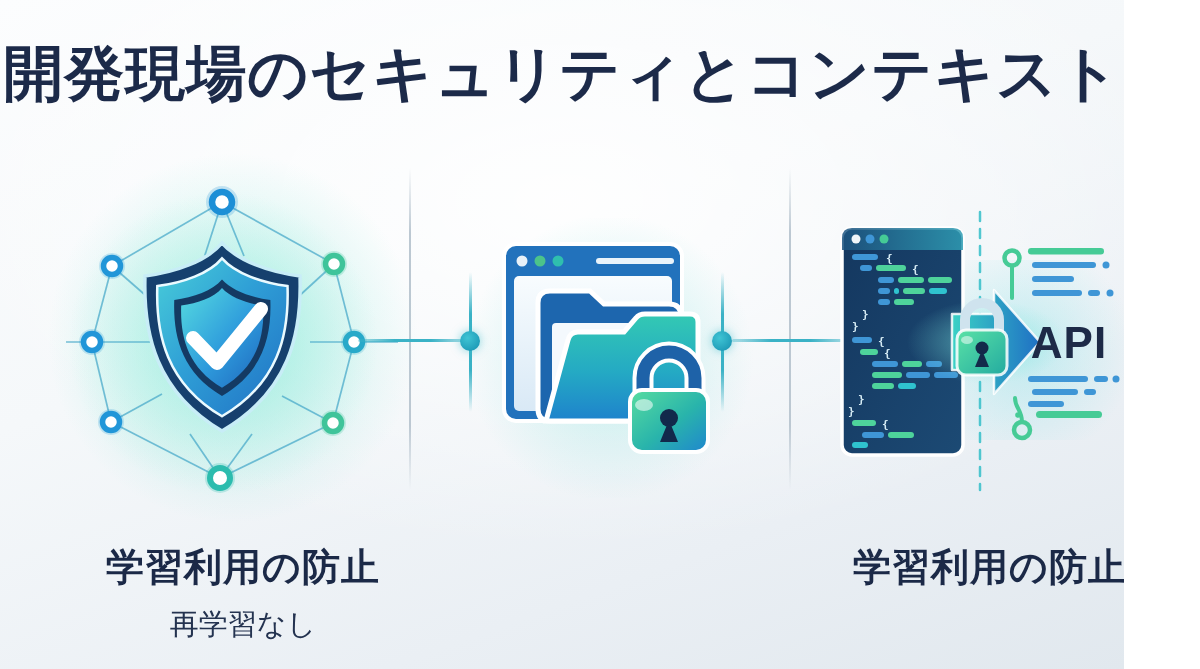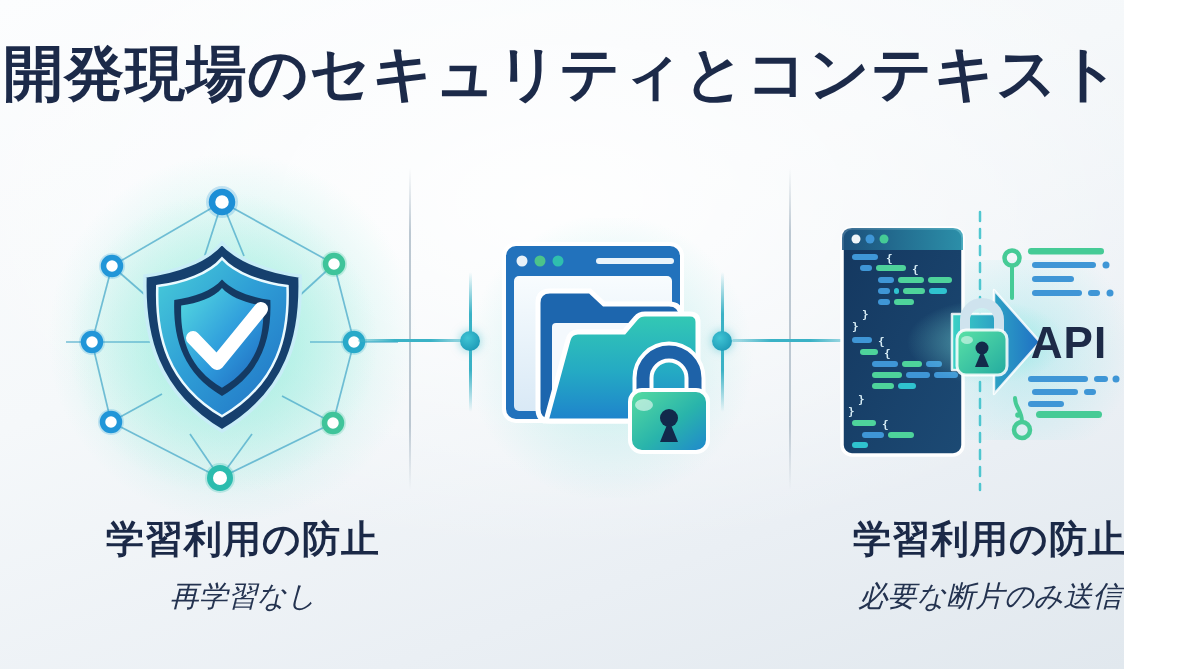--- a/index.html
+++ b/index.html
@@ -28,22 +28,22 @@
     background:radial-gradient(circle at 50% 50%, rgba(118,223,228,.40), rgba(118,223,228,0) 72%);}
   .icon-svg{position:absolute;}
   .connector-line{position:absolute;height:3px;border-radius:2px;
     background:linear-gradient(90deg,rgba(58,178,198,.35),#3ab2c6 35%,#3ab2c6 70%,rgba(58,178,198,.45));}
   .connector-vline{position:absolute;width:3px;border-radius:2px;
     background:linear-gradient(180deg,rgba(58,178,198,0),#3ab2c6 30%,#3ab2c6 70%,rgba(58,178,198,0));}
   .connector-dot{position:absolute;width:20px;height:20px;border-radius:50%;
     background:radial-gradient(circle at 38% 35%, #3fc4d4, #1f9cb8 75%);
     box-shadow:0 0 10px rgba(47,185,201,.55);}
   .labels-col{position:absolute;top:514px;width:400px;text-align:center;}
-  .col-label{font-size:38px;font-weight:800;color:#1b2947;letter-spacing:1px;white-space:nowrap;}
-  .col-sub{margin-top:12px;font-size:29px;font-weight:500;color:#243350;white-space:nowrap;font-style:italic;}
+  .col-label{font-size:38px;font-weight:800;color:#1b2947;letter-spacing:1px;white-space:nowrap;margin-top:28px;}
+  .col-sub{margin-top:12px;font-size:29px;font-weight:500;color:#243350;white-space:nowrap;}
 </style>
 </head>
 <body>
 
 <div class="canvas">
 
   <div class="title">開発現場のセキュリティとコンテキスト</div>
 
   <div class="divider d1"></div>
   <div class="divider d2"></div>
@@ -286,16 +286,15 @@
       <circle cx="200" cy="224" r="8" fill="none" stroke="#46cb96" stroke-width="4.5"></circle>
     </g>
   </svg>
 
   <div class="labels-col" style="left:43px">
     <div class="col-label">学習利用の防止</div>
     <div class="col-sub">再学習なし</div>
   </div>
   <div class="labels-col" style="left:790px">
     <div class="col-label">学習利用の防止</div>
-    <div class="col-sub">必要な断片のみ送信</div>
   </div>
 
 </div>
 
 </body></html>

